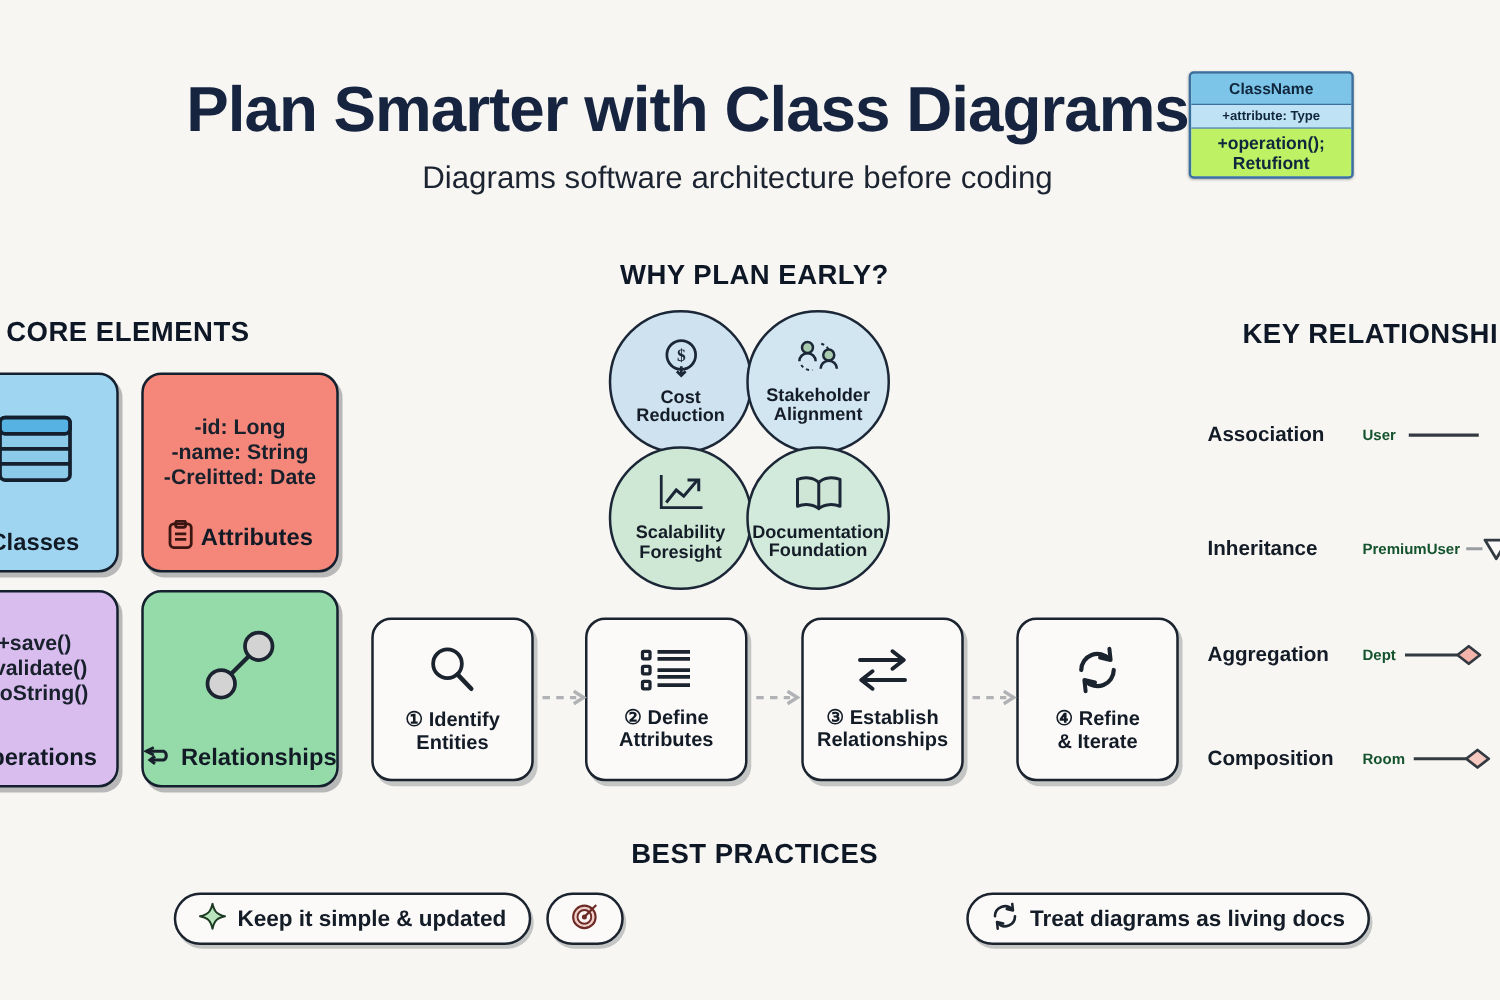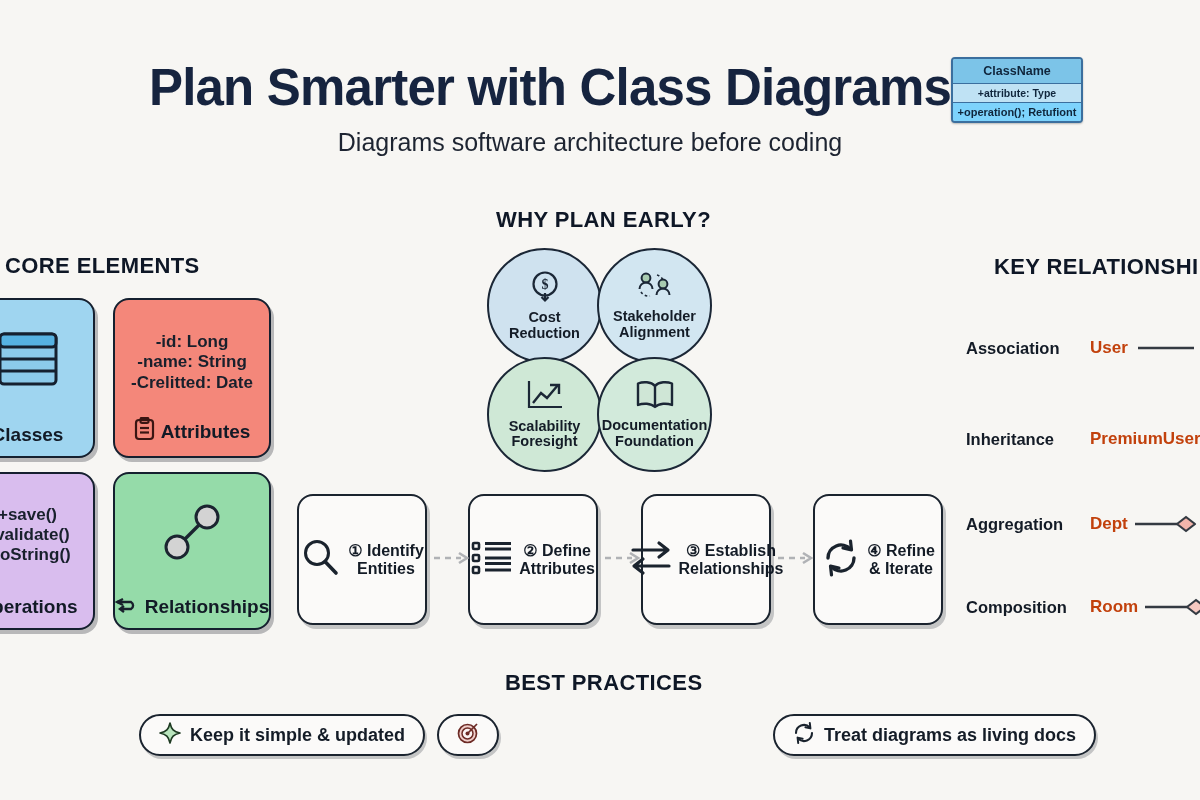--- a/index.html
+++ b/index.html
@@ -33,21 +33,21 @@
     box-shadow:0 1px 2px rgba(0,0,0,.25);
   }
   .uml-row {
     text-align:center; font-weight:700; color:#10263c;
     border-bottom:1.5px solid #3b6f9e;
     padding:3px 2px;
   }
   .uml-row:last-child { border-bottom:none; }
   .uml-r1 { background:#7cc4e8; font-size:12.5px; padding:5px 2px; }
   .uml-r2 { background:#bfe2f4; font-size:10.5px; }
-  .uml-r3 { background:#7dd3fc; font-size:11px; }
+  .uml-r3 { background:#bef264; font-size:14px; }
 
   
   .sec-head {
     position:absolute; font-size:22px; font-weight:700;
     letter-spacing:.4px; color:#0e1726; white-space:nowrap;
   }
   #h-core  { left:5px;  top:253px; }
   #h-why   { left:496px; top:207px;text-align:center; }
   #h-key   { left:994px; top:254px; }
   #h-best  { left:505px; top:670px; }
@@ -93,41 +93,41 @@
   #w-cost   { left:487px; top:248px; width:115px; height:115px; background:#cfe2ef; }
   #w-stake  { left:597px; top:248px; width:115px; height:115px; background:#d2e6f1; }
   #w-scale  { left:487px; top:357px; width:115px; height:115px; background:#cfe8d6; }
   #w-docs   { left:597px; top:357px; width:115px; height:115px; background:#d2eadb; }
 
   
   .step {
     position:absolute; top:494px; width:130px; height:131px;
     background:#fbfaf9; border:2.5px solid #1a232e; border-radius:16px;
     box-shadow:3px 4px 0 rgba(20,25,35,.22);
-    display:flex; flex-direction:row;
+    display:flex; flex-direction:column;
     align-items:center; justify-content:center; gap:6px;
   }
   .step .slab {
     font-size:16px; font-weight:700; line-height:1.12;
     text-align:center; color:#131b26;
   }
   #s1 { left:297px; } #s2 { left:468px; } #s3 { left:641px; } #s4 { left:813px; }
 
   .arrow {
     position:absolute; top:551px; width:40px; height:14px;
   }
 
   
   .rel-row { position:absolute; height:26px; display:flex; align-items:center; }
   .rel-name {
     width:104px; font-size:16.5px; font-weight:700;
     color:#131b26; white-space:nowrap;
   }
   .rel-vis { display:flex; align-items:center; margin-left:20px; white-space:nowrap; }
-  .rel-ent { font-size:17px; font-weight:700; color:#c2410c; }
+  .rel-ent { font-size:12px; font-weight:700; color:#14532d; }
   #r1 { left:966px; top:335px; }
   #r2 { left:966px; top:426px; }
   #r3 { left:966px; top:511px; }
   #r4 { left:966px; top:594px; }
 
   
   .pill {
     position:absolute; top:714px; height:42px;
     background:#fbfaf9; border:2.5px solid #1a232e; border-radius:22px;
     box-shadow:2px 3px 0 rgba(20,25,35,.22);

